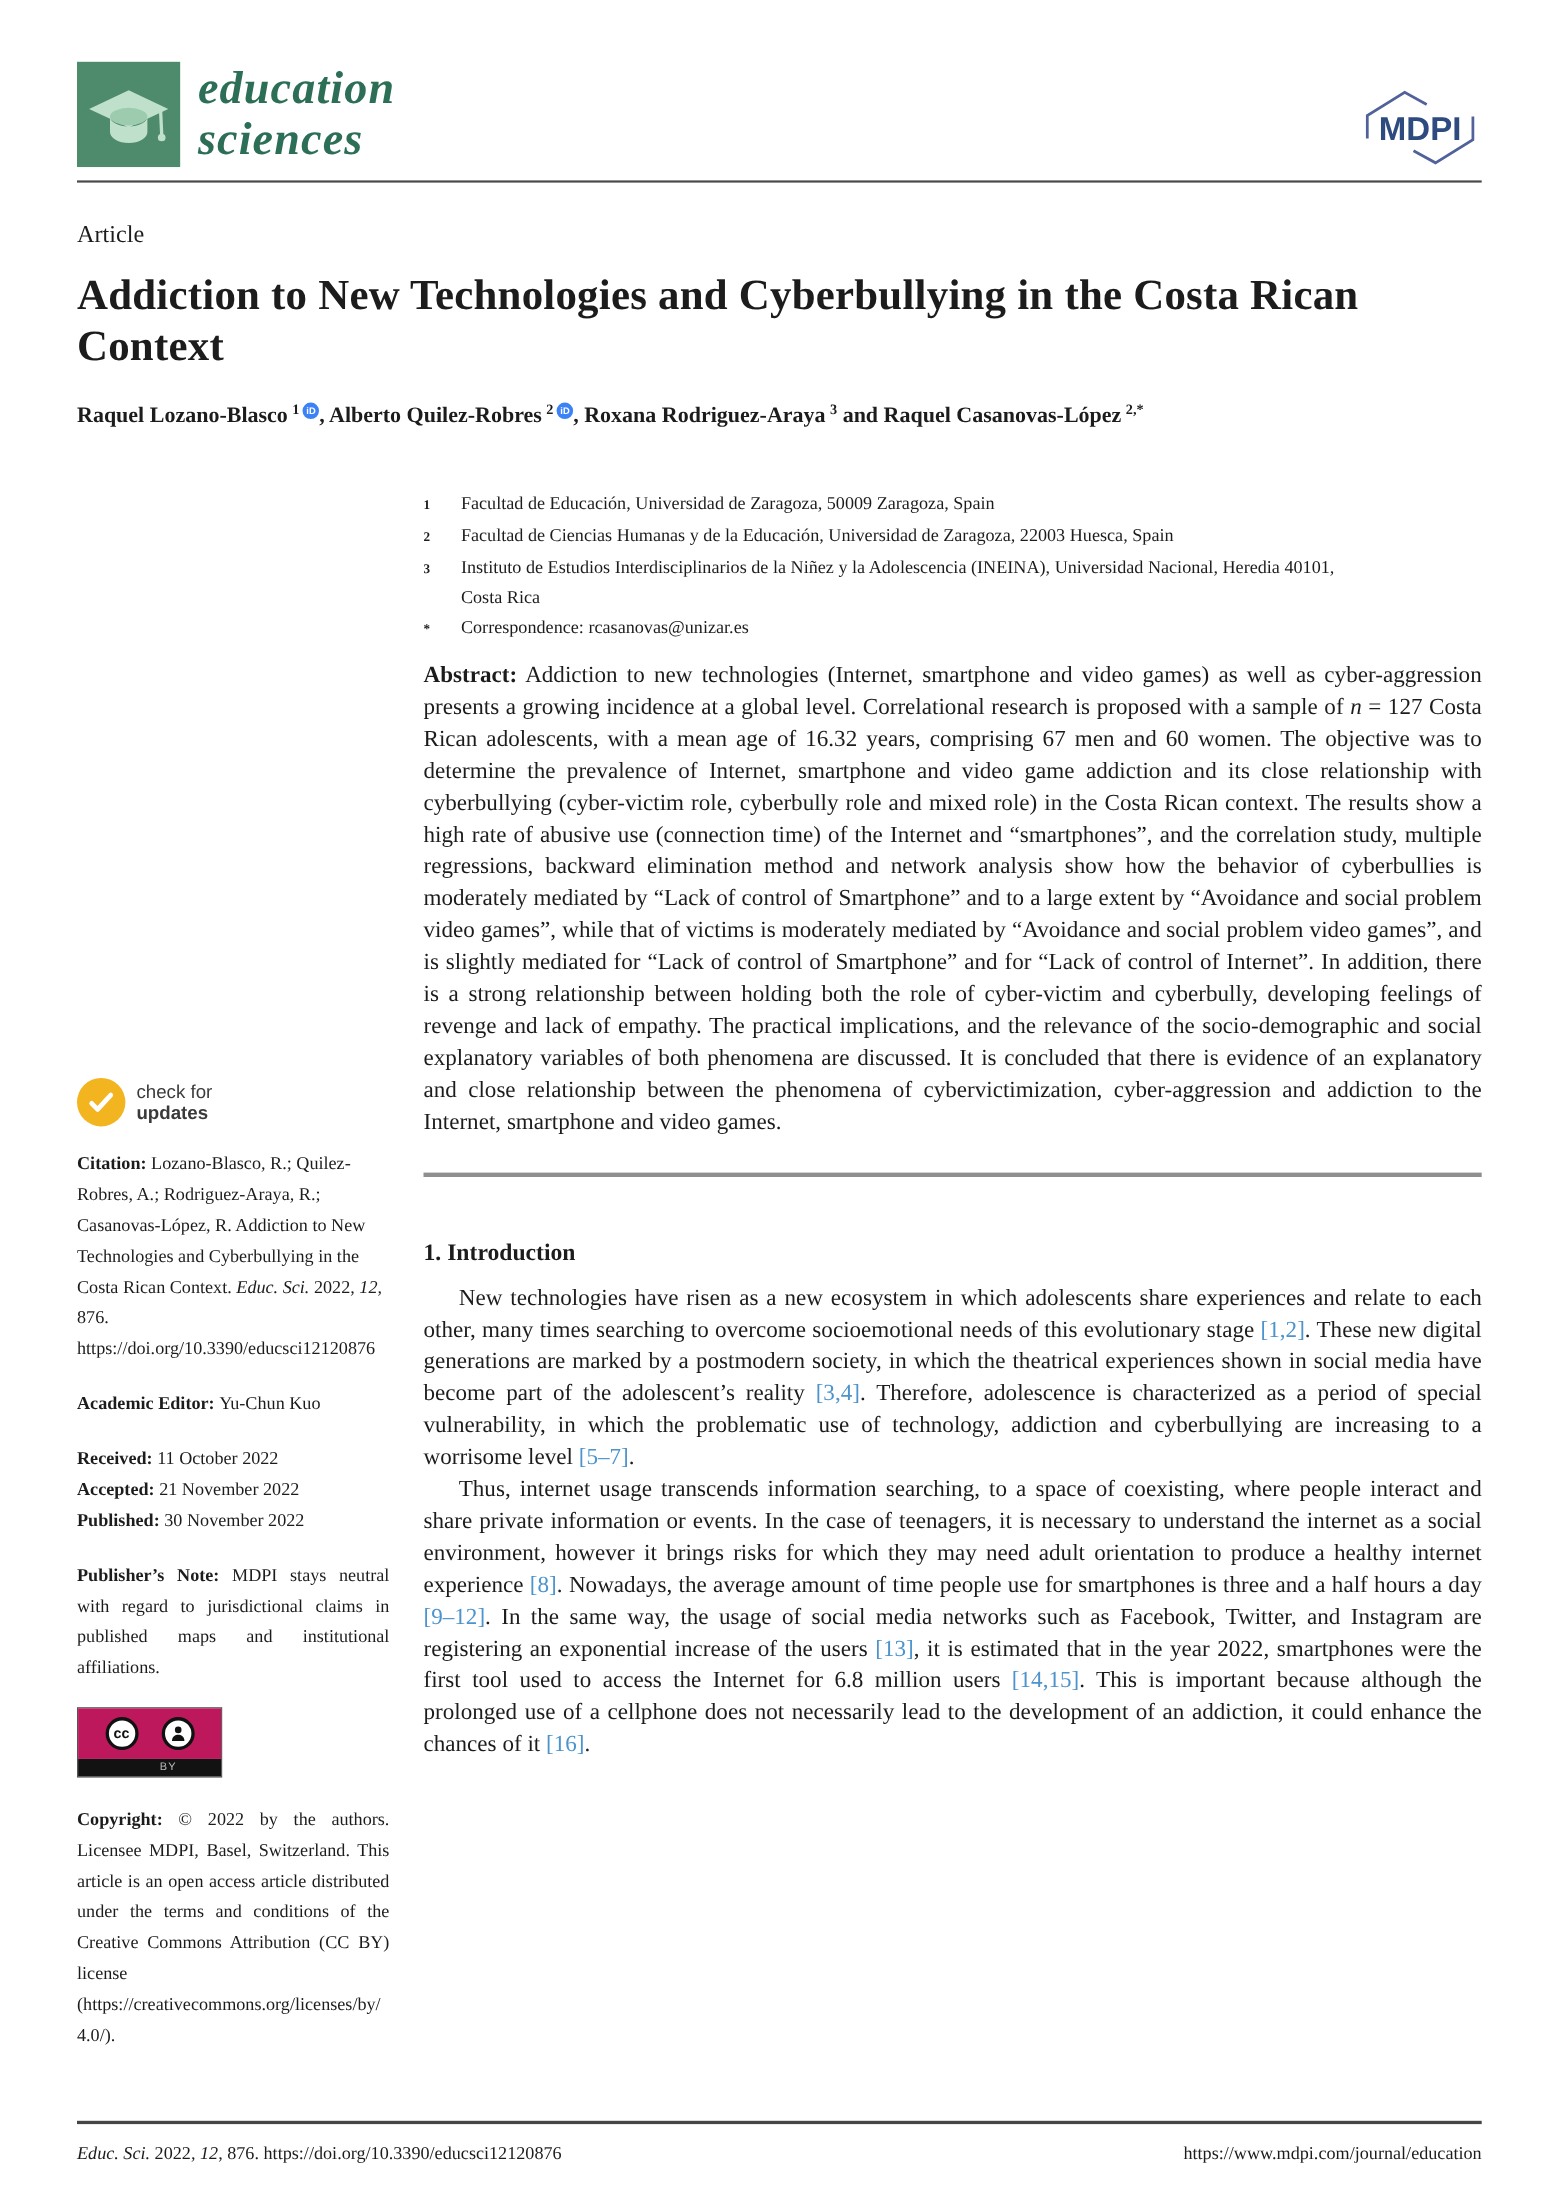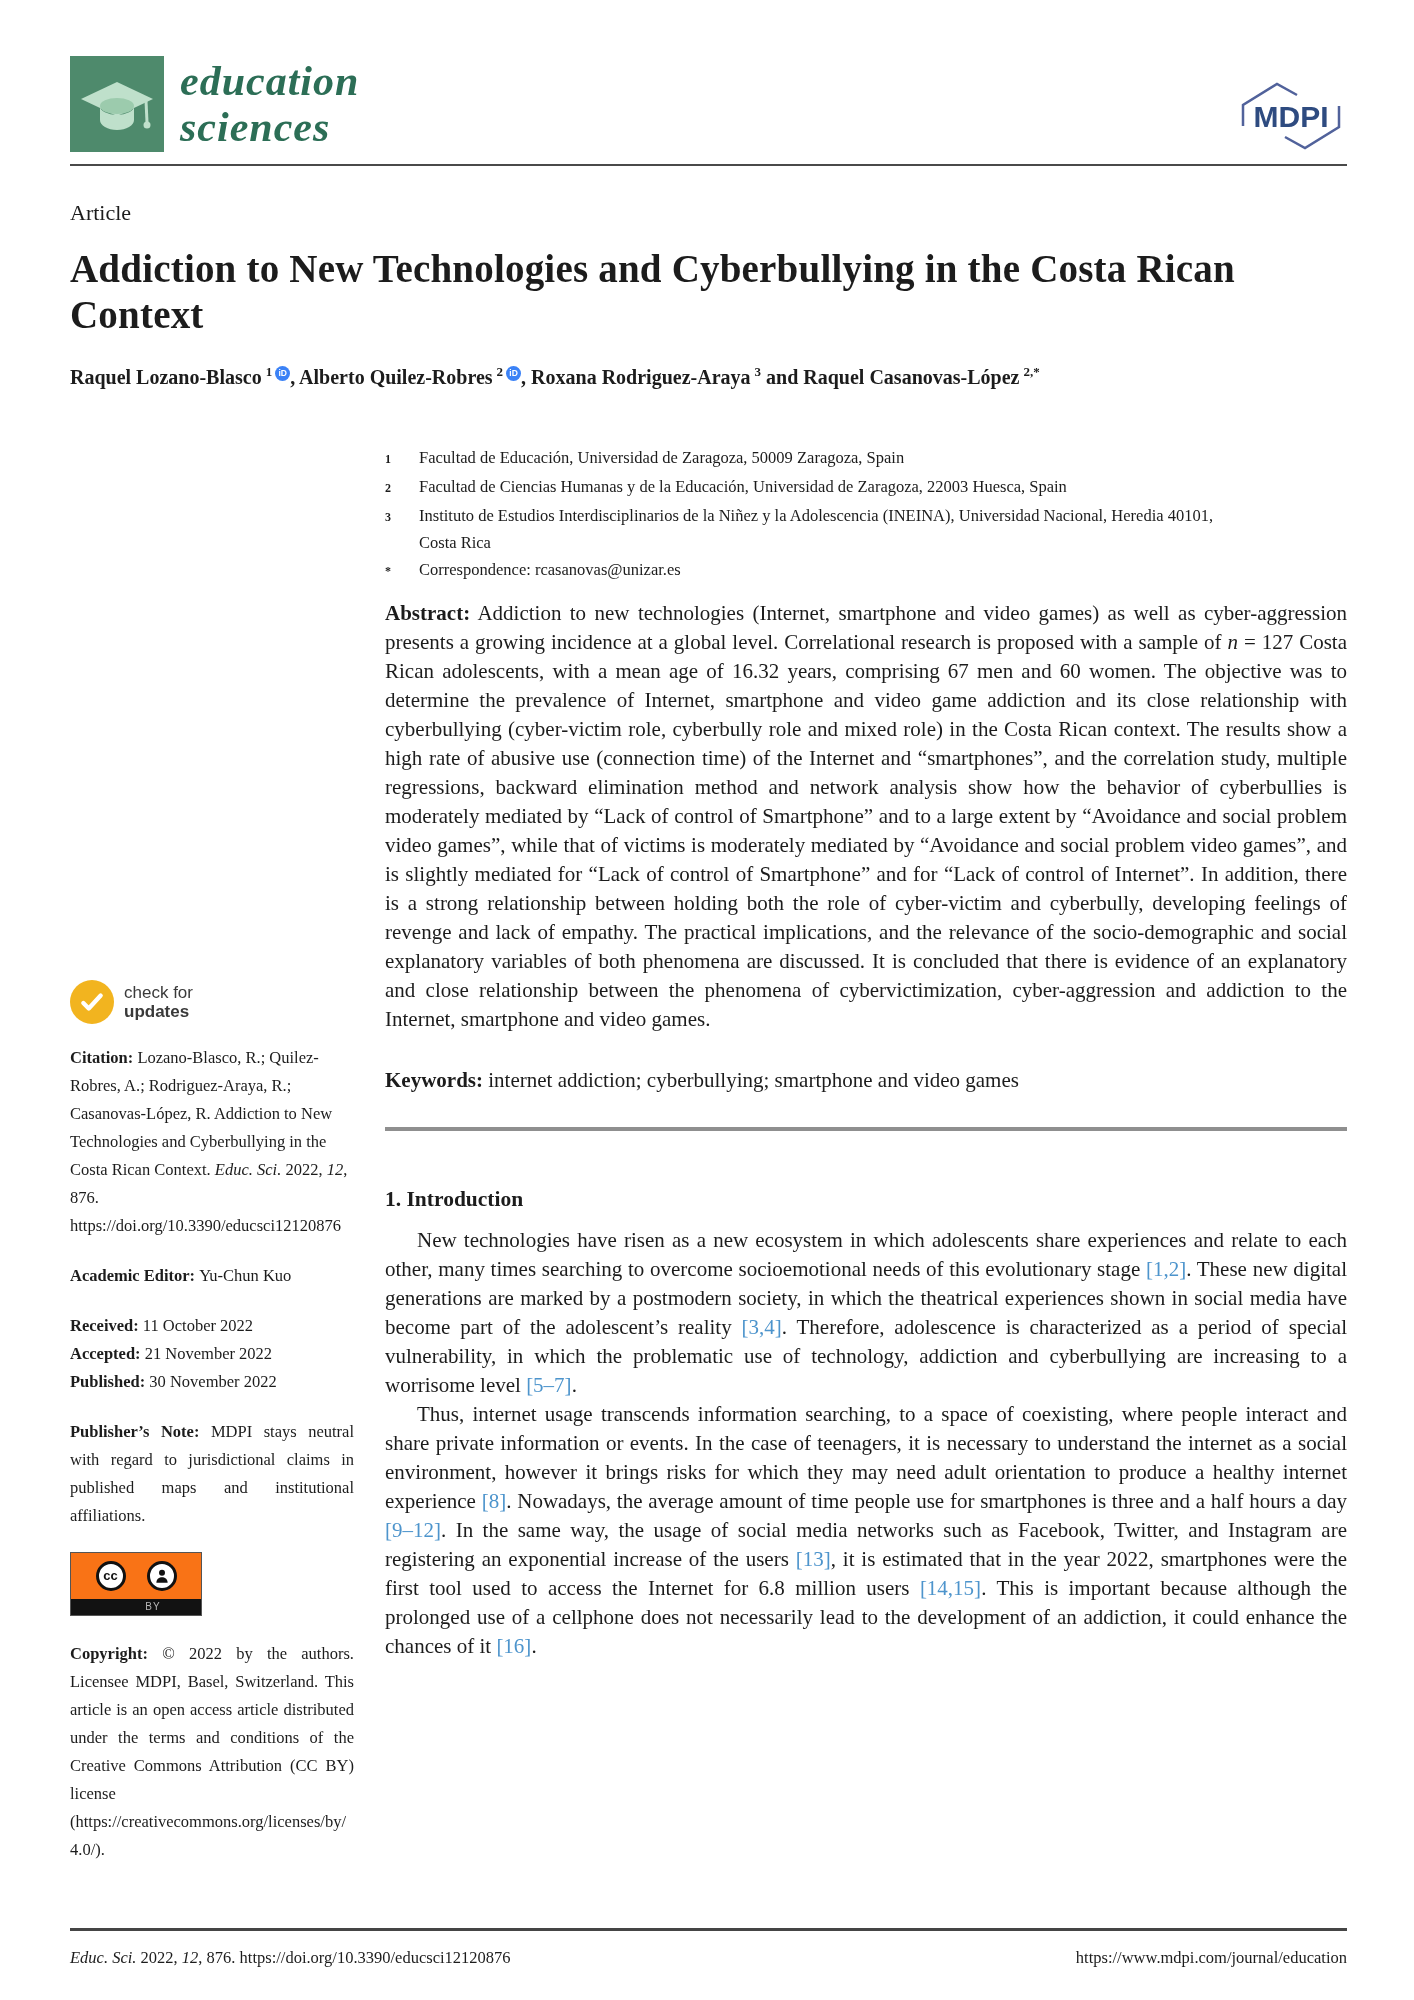--- a/index.html
+++ b/index.html
@@ -49,21 +49,21 @@
   
   .sidebar { position:absolute; left:70px; top:980px; width:284px; font-size:16.5px; line-height:28px; }
   .check-updates { display:flex; align-items:center; gap:10px; margin-bottom:20px; cursor:pointer; }
   .cu-circle { width:44px; height:44px; border-radius:50%; background:#f2b41f; flex:none; display:flex; align-items:center; justify-content:center; }
   .cu-text { font-family:"Liberation Sans", sans-serif; font-size:17px; line-height:19px; color:#3a3a3a; }
   .cu-text .b2 { font-weight:bold; }
   .sb-block { margin-bottom:22px; overflow-wrap:anywhere; }
   .sb-label { font-weight:bold; }
   .sb-justify { text-align:justify; }
   .cc-badge { width:132px; height:64px; border:1px solid #555; margin-bottom:24px; cursor:pointer; }
-  .cc-top { height:46px; background:#f97316; display:flex; align-items:center; justify-content:space-around; padding:0 14px; }
+  .cc-top { height:46px; background:#be185d; display:flex; align-items:center; justify-content:space-around; padding:0 14px; }
   .cc-circle { width:30px; height:30px; border-radius:50%; background:#fff; border:3px solid #111; display:flex; align-items:center; justify-content:center;
                font-family:"Liberation Sans", sans-serif; font-weight:bold; font-size:13px; color:#111; }
   .cc-strip { height:16px; background:#121212; color:#b7b7b7; font-family:"Liberation Sans", sans-serif; font-size:10px;
               text-align:center; line-height:16px; letter-spacing:1px;padding-left:34px; }
 
   
   .footer-rule { position:absolute; left:70px; top:1928px; width:1277px; height:3px; background:#454545; }
   .footer-row { position:absolute; left:70px; top:1948px; width:1277px; display:flex; justify-content:space-between; font-size:16.5px; }
 </style>
 </head>
@@ -117,23 +117,20 @@
         <div class="aff-row">
           <span class="aff-marker">*</span>
           <span class="aff-text">Correspondence: rcasanovas@unizar.es</span>
         </div>
       </div>
 
     <div class="abstract">
       <b>Abstract:</b><span><span> Addiction to new technologies (Internet, smartphone and video games) as well as cyber-aggression presents a growing incidence at a global level. Correlational research is proposed with a sample of </span><span class="seg-i">n</span><span> = 127 Costa Rican adolescents, with a mean age of 16.32 years, comprising 67 men and 60 women. The objective was to determine the prevalence of Internet, smartphone and video game addiction and its close relationship with cyberbullying (cyber-victim role, cyberbully role and mixed role) in the Costa Rican context. The results show a high rate of abusive use (connection time) of the Internet and “smartphones”, and the correlation study, multiple regressions, backward elimination method and network analysis show how the behavior of cyberbullies is moderately mediated by “Lack of control of Smartphone” and to a large extent by “Avoidance and social problem video games”, while that of victims is moderately mediated by “Avoidance and social problem video games”, and is slightly mediated for “Lack of control of Smartphone” and for “Lack of control of Internet”. In addition, there is a strong relationship between holding both the role of cyber-victim and cyberbully, developing feelings of revenge and lack of empathy. The practical implications, and the relevance of the socio-demographic and social explanatory variables of both phenomena are discussed. It is concluded that there is evidence of an explanatory and close relationship between the phenomena of cybervictimization, cyber-aggression and addiction to the Internet, smartphone and video games.</span></span>
     </div>
 
-    <div class="keywords kw">
-      <b>Keywords:</b><span> internet addiction; cyberbullying; smartphone and video games</span>
-    </div>
 
     <div class="kw-divider"></div>
 
     <div class="section-heading">1. Introduction</div>
     <div class="para"><span>New technologies have risen as a new ecosystem in which adolescents share experiences and relate to each other, many times searching to overcome socioemotional needs of this evolutionary stage </span><span class="seg-c">[1,2]</span><span>. These new digital generations are marked by a postmodern society, in which the theatrical experiences shown in social media have become part of the adolescent’s reality </span><span class="seg-c">[3,4]</span><span>. Therefore, adolescence is characterized as a period of special vulnerability, in which the problematic use of technology, addiction and cyberbullying are increasing to a worrisome level </span><span class="seg-c">[5–7]</span><span>.</span></div>
     <div class="para"><span>Thus, internet usage transcends information searching, to a space of coexisting, where people interact and share private information or events. In the case of teenagers, it is necessary to understand the internet as a social environment, however it brings risks for which they may need adult orientation to produce a healthy internet experience </span><span class="seg-c">[8]</span><span>. Nowadays, the average amount of time people use for smartphones is three and a half hours a day </span><span class="seg-c">[9–12]</span><span>. In the same way, the usage of social media networks such as Facebook, Twitter, and Instagram are registering an exponential increase of the users </span><span class="seg-c">[13]</span><span>, it is estimated that in the year 2022, smartphones were the first tool used to access the Internet for 6.8 million users </span><span class="seg-c">[14,15]</span><span>. This is important because although the prolonged use of a cellphone does not necessarily lead to the development of an addiction, it could enhance the chances of it </span><span class="seg-c">[16]</span><span>.</span></div>
   </div>
 
   <div class="sidebar">
     <div class="check-updates">

